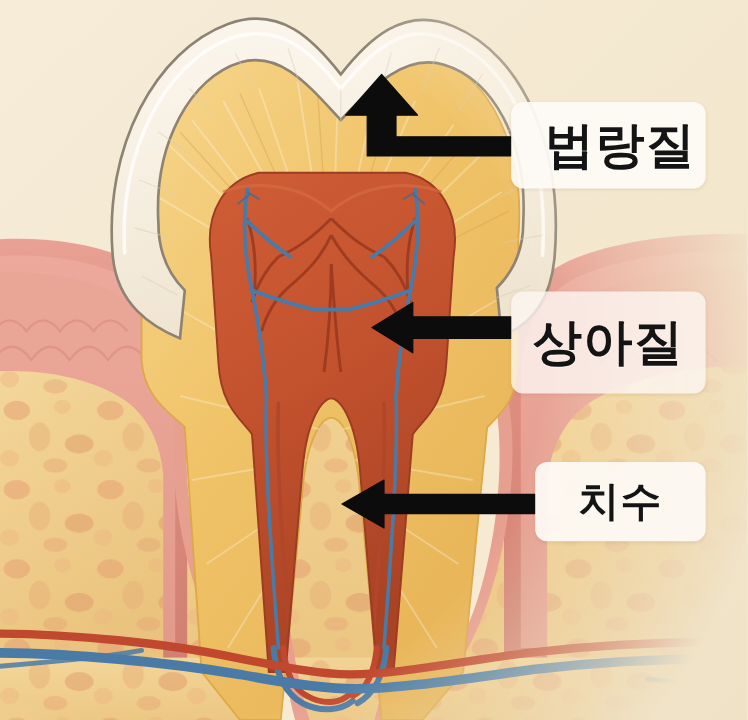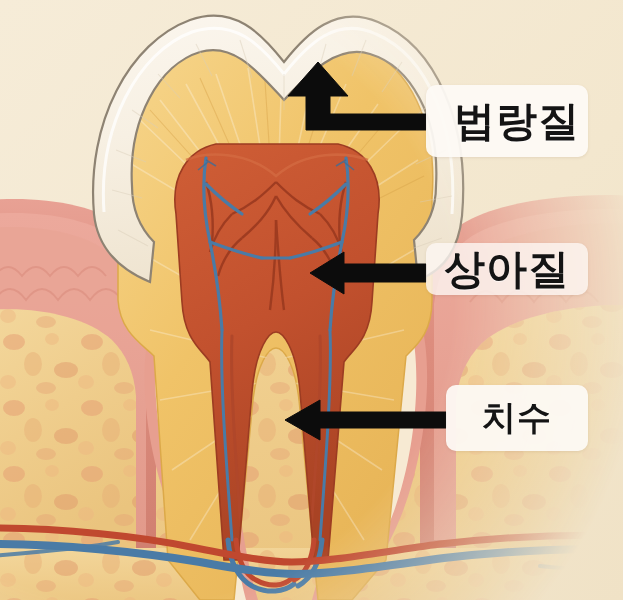--- a/index.html
+++ b/index.html
@@ -19,21 +19,21 @@
   }
   .label-text{
     font-weight:bold;
     color:#141414;
     letter-spacing:1px;
     white-space:nowrap;
     text-shadow:0 1px 0 rgba(255,255,255,0.55);
   }
   #lbl-enamel{left:426px;top:85px;width:162px;height:72px;}
   #lbl-enamel .label-text{font-size:41px;margin-left:20px;}
-  #lbl-dentin{left:426px;top:243px;width:162px;height:52px;background:rgba(253,246,242,0.80);}
+  #lbl-dentin{left:426px;top:243px;width:162px;height:85px;background:rgba(253,246,242,0.80);}
   #lbl-dentin .label-text{font-size:41px;}
   #lbl-pulp{left:446px;top:385px;width:142px;height:66px;}
   #lbl-pulp .label-text{font-size:34px;}
 </style>
 </head>
 <body>
 
 <div id="stage">
 
   <svg id="art" viewBox="0 0 623 600">

